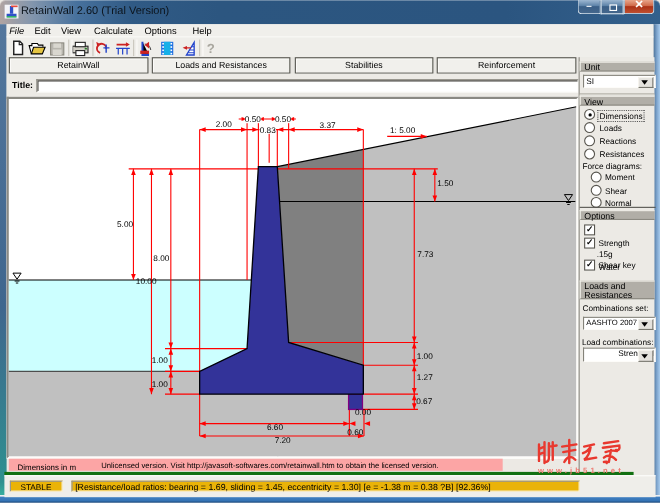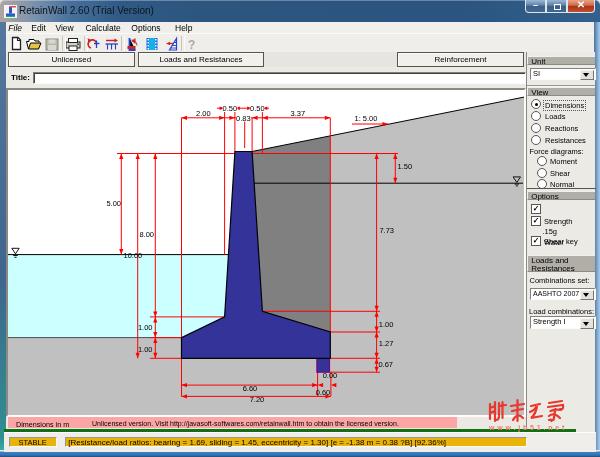--- a/index.html
+++ b/index.html
@@ -110,22 +110,23 @@
 <path d="M91.5 2.5 L91.5 14 L84.5 14 Z" fill="#fff" stroke="#2244cc" stroke-width="1.2"></path>
 <path d="M89 6.5 L91.5 6.5 M87.5 9.5 L91.5 9.5 M86 12 L91.5 12" stroke="#2244cc" stroke-width="1"></path>
 <path d="M81 7.5 L85 5.8 L85 9.2 Z" fill="#cc2222"></path>
 <path d="M84.5 7.5 L88.5 7.5" stroke="#cc2222" stroke-width="1.3"></path>
 <text x="103" y="12.5" font-size="12" font-weight="bold" fill="#a9a79f" font-family="Liberation Sans">?</text>
 </svg>
 <div class="abs sep" style="left:115px;"></div>
 <div class="abs sep" style="left:175px;"></div>
 </div>
 <div class="abs" id="tabrow">
-<div class="abs tab" style="left:2px;width:126.7px;">Unlicensed</div>
+<div class="abs tab" style="left:2px;width:126.7px;">RetainWall</div>
 <div class="abs tab" style="left:131.7px;width:126.7px;">Loads and Resistances</div>
+<div class="abs tab" style="left:261.5px;width:126.7px;">Stabilities</div>
 <div class="abs tab" style="left:391.2px;width:126.7px;text-align:center;">Reinforcement</div>
 </div>
 <div class="abs" id="titlerow">
 <div class="abs" id="tlabel">Title:</div>
 <div class="abs" id="tfield"></div>
 </div>
 <div class="abs" id="canvas">
 <svg width="516" height="325" viewBox="8 90 516 325" style="position:absolute;left:0;top:0;">
 <rect x="8" y="90" width="516" height="325" fill="#ffffff"></rect>
 <polygon points="7,337.6 253,337.6 253,415 7,415" fill="#c0c0c0"></polygon>
@@ -265,21 +266,21 @@
     <div class="abs slabel" style="left:544px;top:205px;margin-top:33px;">Water</div>
 <div class="abs check" style="left:531px;top:215.9px;">✓</div>
     <div class="abs slabel" style="left:544px;top:216.7px;">Strength</div>
 <div class="abs slabel" style="left:542.4px;top:226.9px;">.15g</div>
 <div class="abs check" style="left:531px;top:236.2px;">✓</div>
     <div class="abs slabel" style="left:544px;top:237px;">Shear key</div>
 <div class="abs hdr" style="top:254.5px;height:17px;line-height:8px;padding-top:1px;">Loads and<br>Resistances</div>
 <div class="abs slabel" style="left:529.5px;top:276.3px;">Combinations set:</div>
 <div class="abs combo" style="top:287.7px;font-size:7px;">AASHTO 2007<div class="cbtn"></div></div>
 <div class="abs slabel" style="left:529px;top:307.3px;">Load combinations:</div>
-<div class="abs combo" style="top:316.2px;">Strength I<div class="cbtn"></div></div>
+<div class="abs combo" style="top:316.2px;text-align:right;">Strength I<div class="cbtn"></div></div>
 <div class="abs" id="footstrip">
 <div class="abs" style="left:8px;top:3px;font-size:7.2px;color:#000;">Dimensions in m</div>
 <div class="abs" style="left:84px;top:3px;font-size:7px;color:#000;">Unlicensed version. Visit http://javasoft-softwares.com/retainwall.htm to obtain the licensed version.</div>
 </div>
 <div class="abs" id="greenline"></div>
 <div class="abs" id="statusbar">
 <div class="abs sbox" style="left:4.7px;width:48px;text-align:center;">STABLE</div>
 <div class="abs sbox" style="left:61.3px;width:461.7px;padding-left:2px;font-size:8px;">[Resistance/load ratios: bearing = 1.69, sliding = 1.45, eccentricity = 1.30] [e = -1.38 m = 0.38 ?B] [92.36%]</div>
 </div>
 <div class="abs" style="left:483px;top:398px;width:95px;height:34px;">

